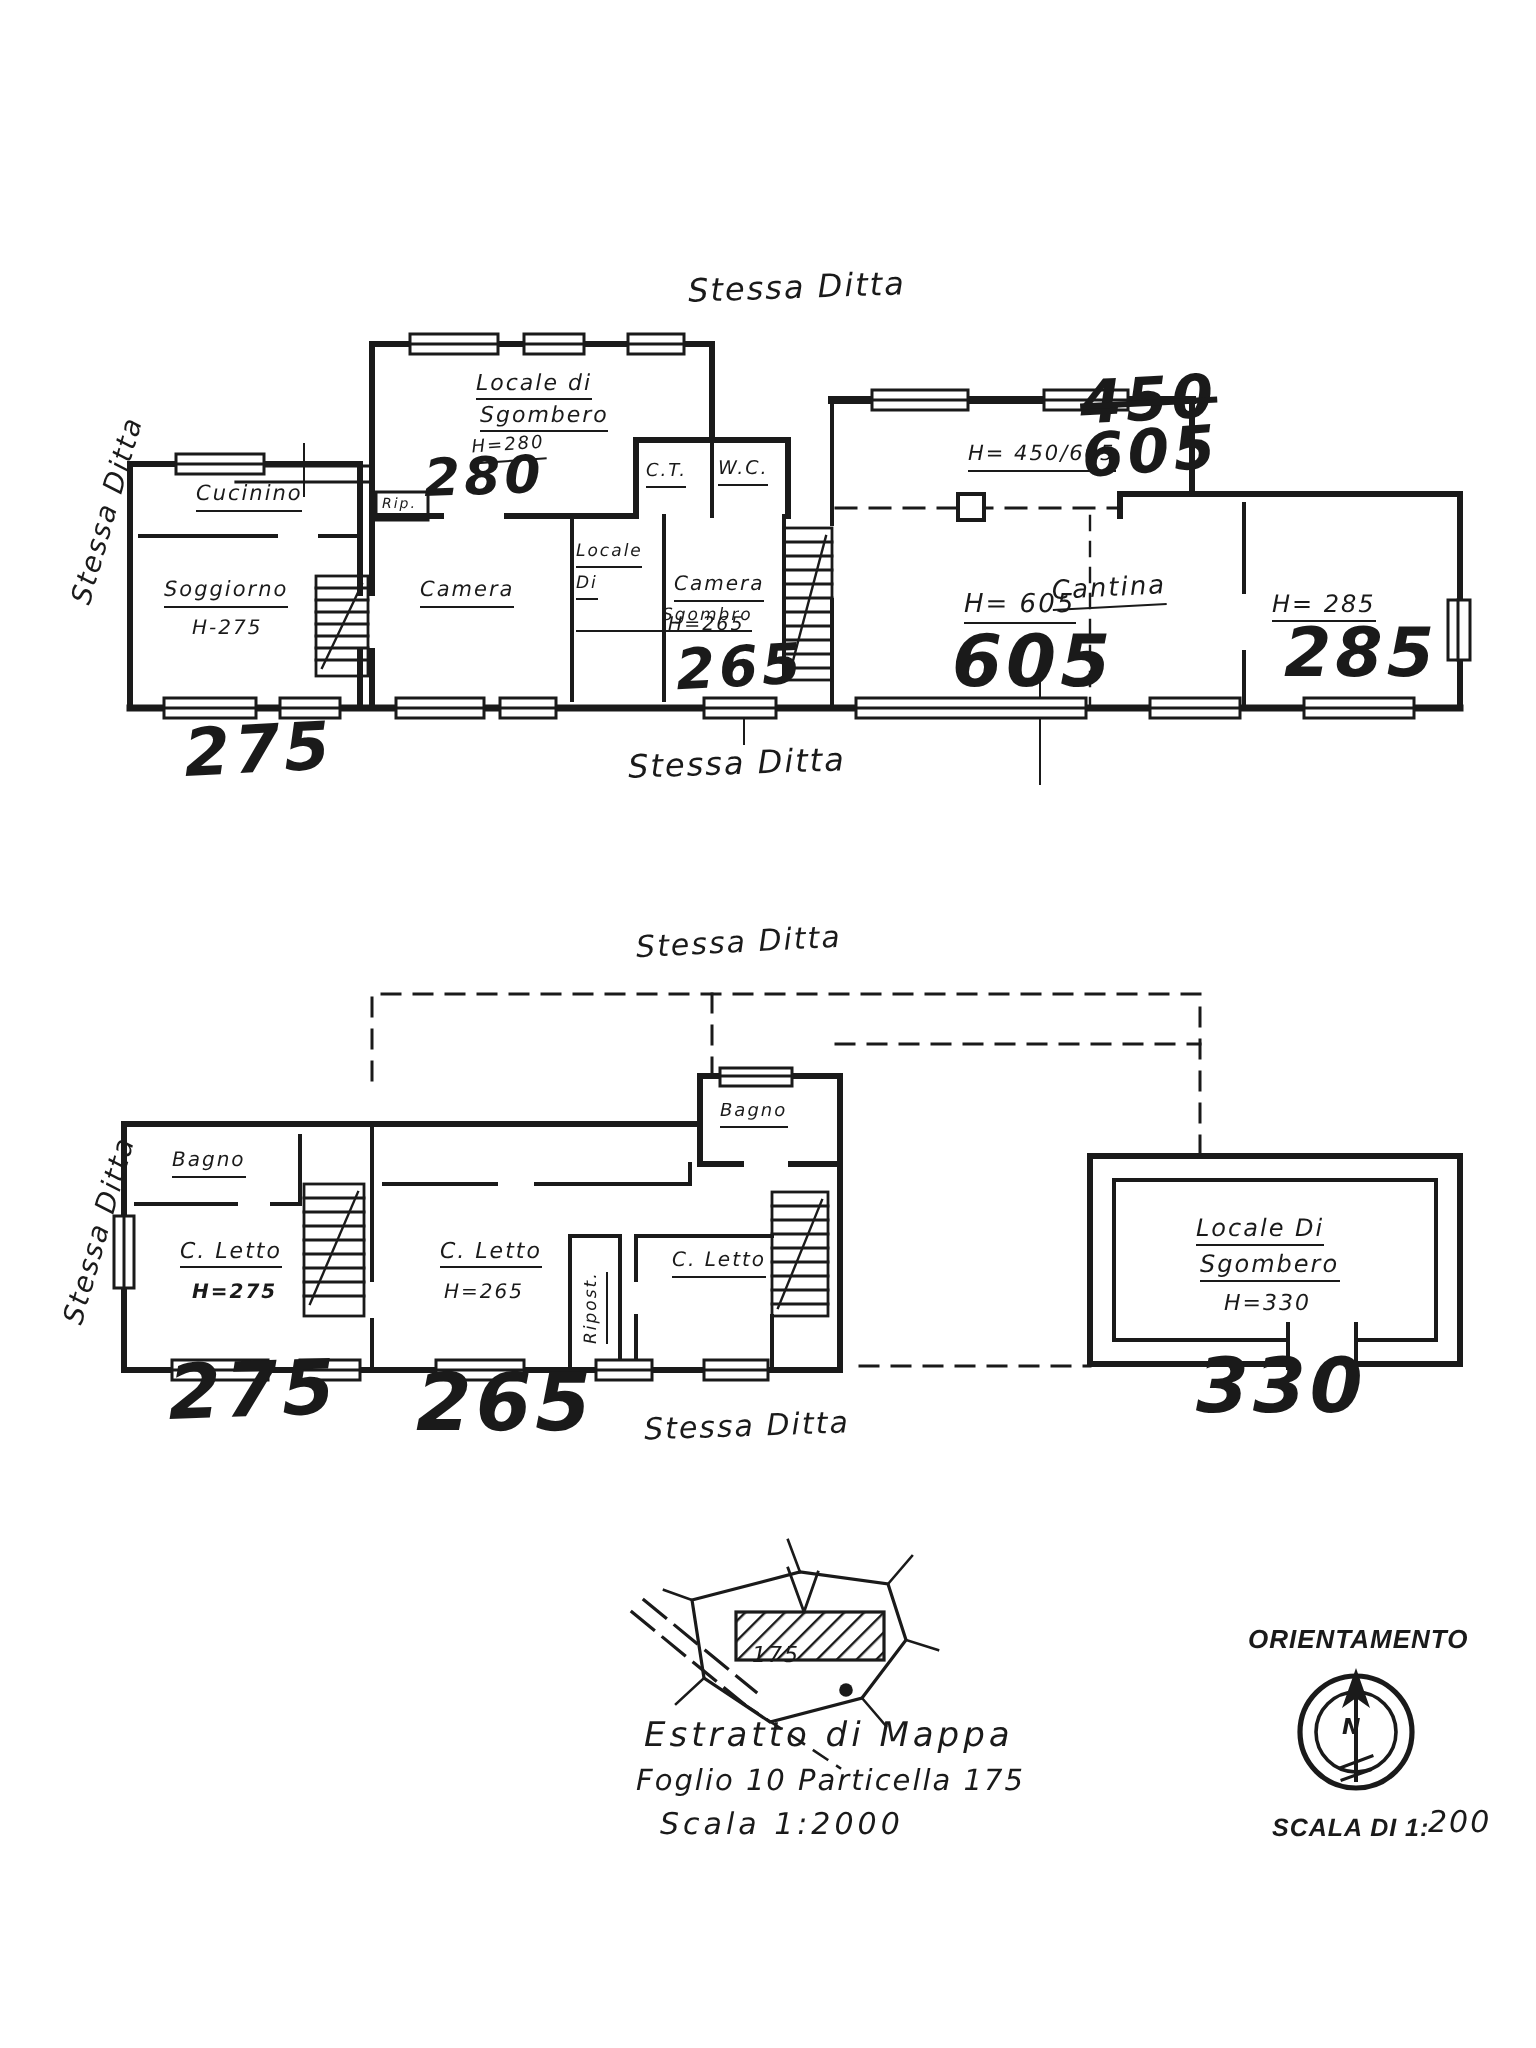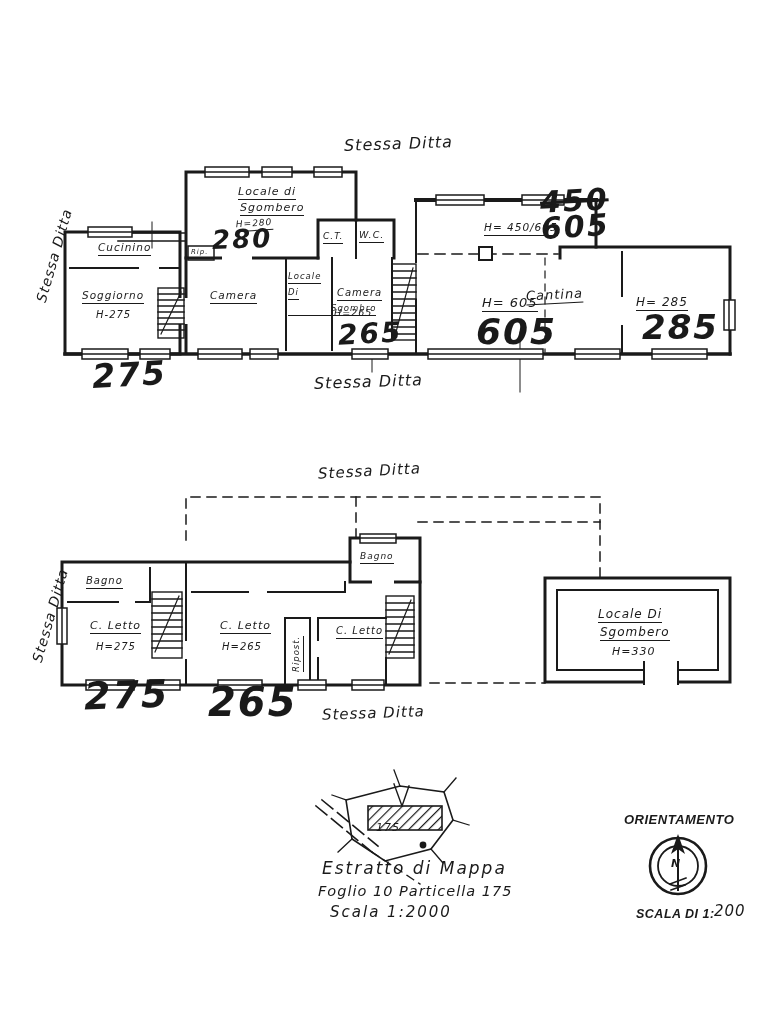--- a/index.html
+++ b/index.html
@@ -236,34 +236,35 @@
   <div class="big strike" style="left:540px; top:186px; font-size:30px; transform:rotate(-3deg);">450</div>
   <div class="big" style="left:541px; top:212px; font-size:30px; transform:rotate(-4deg);">605</div>
   <div class="hand u" style="left:484px; top:222px; font-size:10.5px;">H= 450/605</div>
 
   <div class="hand" style="left:318px; top:464px; font-size:15px; transform:rotate(-3deg);">Stessa Ditta</div>
   <div class="hand vert-g" style="left:30px; top:660px; font-size:14px;">Stessa Ditta</div>
   <div class="hand" style="left:322px; top:706px; font-size:15px; transform:rotate(-2deg);">Stessa Ditta</div>
 
   <div class="hand u" style="left:86px; top:576px; font-size:10px;">Bagno</div>
   <div class="hand u" style="left:90px; top:620px; font-size:11px;">C. Letto</div>
-  <div class="hand" style="left:96px; top:642px; font-size:10px;">H=275</div>
+  <div class="hand" style="left:96px; top:642px; font-size:10px;font-weight:bold;">H=275</div>
   <div class="big" style="left:84px; top:676px; font-size:38px; transform:rotate(-2deg);">275</div>
 
   <div class="hand u" style="left:220px; top:620px; font-size:11px;">C. Letto</div>
   <div class="hand" style="left:222px; top:642px; font-size:10px;">H=265</div>
   <div class="big" style="left:208px; top:682px; font-size:40px;">265</div>
 
   <div class="hand vert90 u" style="left:292px; top:672px; font-size:8.5px;">Ripost.</div>
   <div class="hand u" style="left:336px; top:626px; font-size:10px;">C. Letto</div>
   <div class="hand u" style="left:360px; top:552px; font-size:9px;">Bagno</div>
 
   <div class="hand u" style="left:598px; top:608px; font-size:12px;">Locale Di</div>
   <div class="hand u" style="left:600px; top:626px; font-size:12px;">Sgombero</div>
   <div class="hand" style="left:612px; top:646px; font-size:11px;">H=330</div>
+  <div class="big" style="left:598px; top:674px; font-size:38px;">330</div>
 
   <div class="hand" style="left:376px; top:822px; font-size:11px;">175</div>
   <div class="hand" style="left:322px; top:860px; font-size:17px; letter-spacing:2px;">Estratto di Mappa</div>
   <div class="hand" style="left:318px; top:884px; font-size:14.5px; letter-spacing:1px;">Foglio 10 Particella 175</div>
   <div class="hand" style="left:330px; top:905px; font-size:15px; letter-spacing:2px;">Scala 1:2000</div>
 
   <div class="printed" style="left:624px; top:812px; font-size:13px;">ORIENTAMENTO</div>
   <div class="hand" style="left:671px; top:858px; font-size:11px; font-weight:700;">N</div>
   <div class="printed" style="left:636px; top:907px; font-size:12.5px;">SCALA DI 1:</div>
   <div class="hand" style="left:714px; top:904px; font-size:15px; font-weight:400;">200</div>

